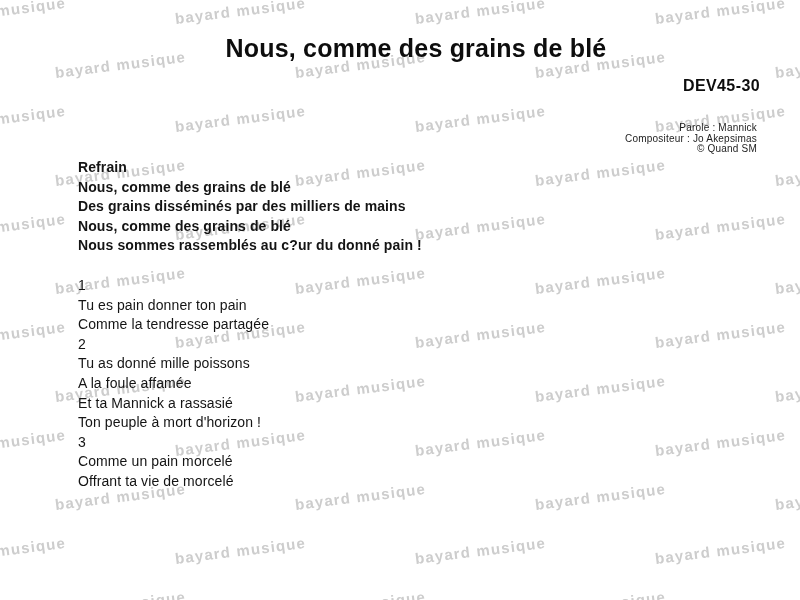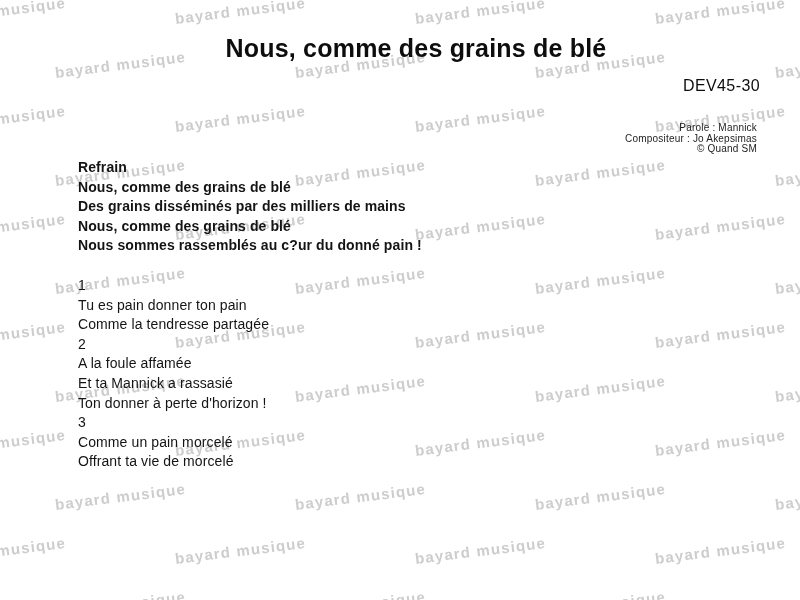--- a/index.html
+++ b/index.html
@@ -15,21 +15,21 @@
     user-select:none;
   }
   
   .title{
     position:absolute;top:34px;left:0;width:800px;margin:0;text-align:center;
     font-size:25px;font-weight:bold;letter-spacing:.2px;
     padding-left:32px;box-sizing:border-box;color:#0d0d0d;
   }
   
   .code{
-    position:absolute;top:77px;right:40px;font-size:16px;font-weight:normal;
+    position:absolute;top:77px;right:40px;font-size:16px;font-weight:bold;
     letter-spacing:.4px;color:#0d0d0d;
   }
   
   .credits{
     position:absolute;top:123px;right:43px;text-align:right;
     font-size:10px;line-height:10.5px;color:#1c1c1c;letter-spacing:.2px;
   }
   
   .lyrics{
     position:absolute;left:78px;top:158px;font-size:14px;line-height:19.6px;
@@ -112,23 +112,24 @@
         <div class="lyric-line">Nous, comme des grains de blé</div>
         <div class="lyric-line">Nous sommes rassemblés au c?ur du donné pain !</div>
       </div>
       <div class="lyrics-section">
         <div class="section-label">1</div>
         <div class="lyric-line">Tu es pain donner ton pain</div>
         <div class="lyric-line">Comme la tendresse partagée</div>
       </div>
       <div class="lyrics-section">
         <div class="section-label">2</div>
+        <div class="lyric-line">Tu as donné mille poissons</div>
         <div class="lyric-line">A la foule affamée</div>
         <div class="lyric-line">Et ta Mannick a rassasié</div>
-        <div class="lyric-line">Ton donner à perte d'horizon !</div>
+        <div class="lyric-line">Ton peuple à mort d'horizon !</div>
       </div>
       <div class="lyrics-section">
         <div class="section-label">3</div>
         <div class="lyric-line">Comme un pain morcelé</div>
         <div class="lyric-line">Offrant ta vie de morcelé</div>
       </div>
     </div>
 
 </div>
 

